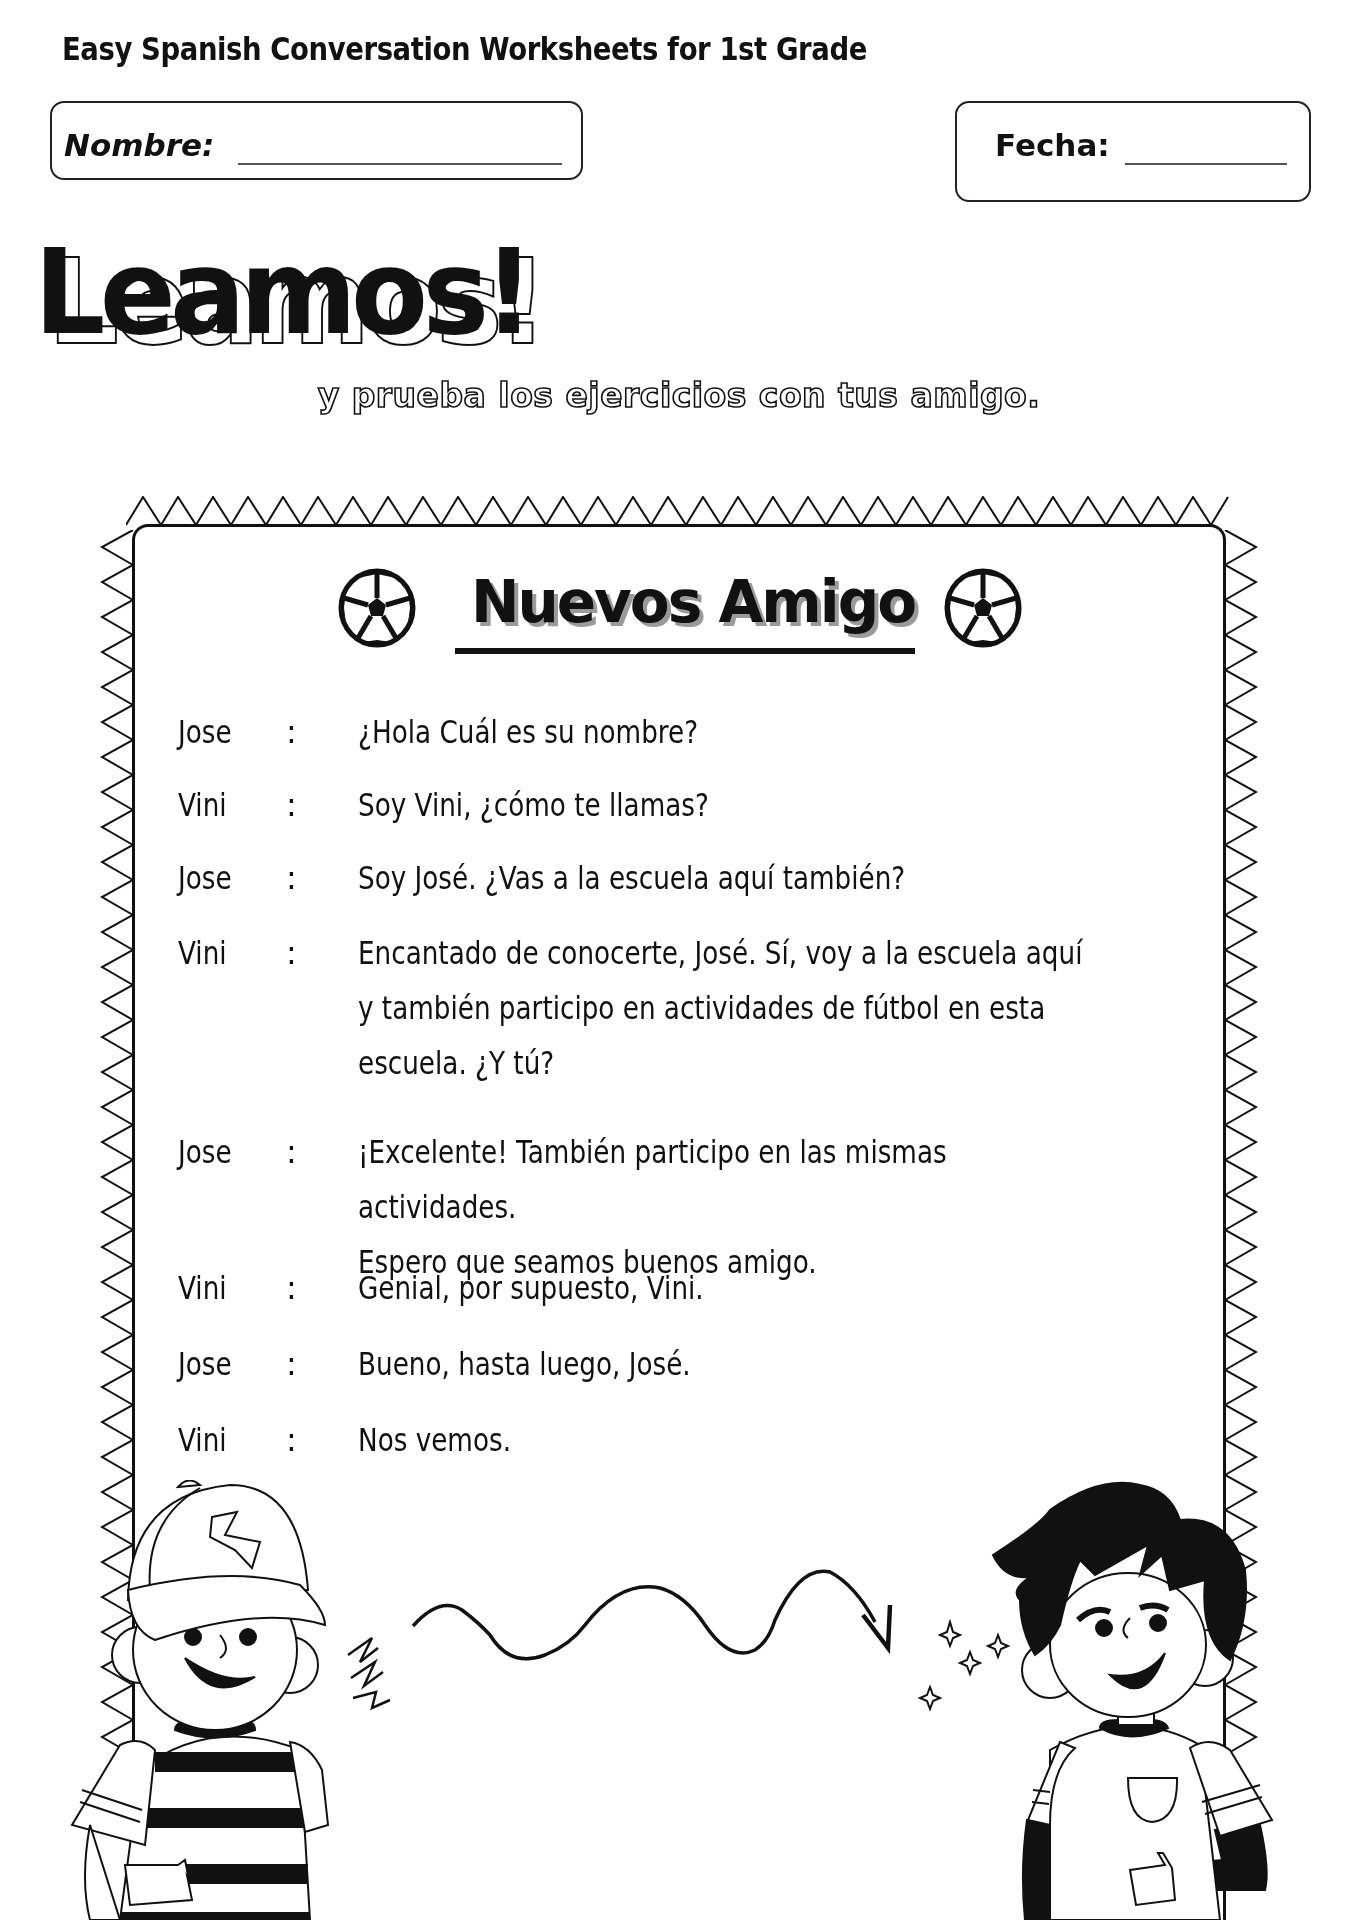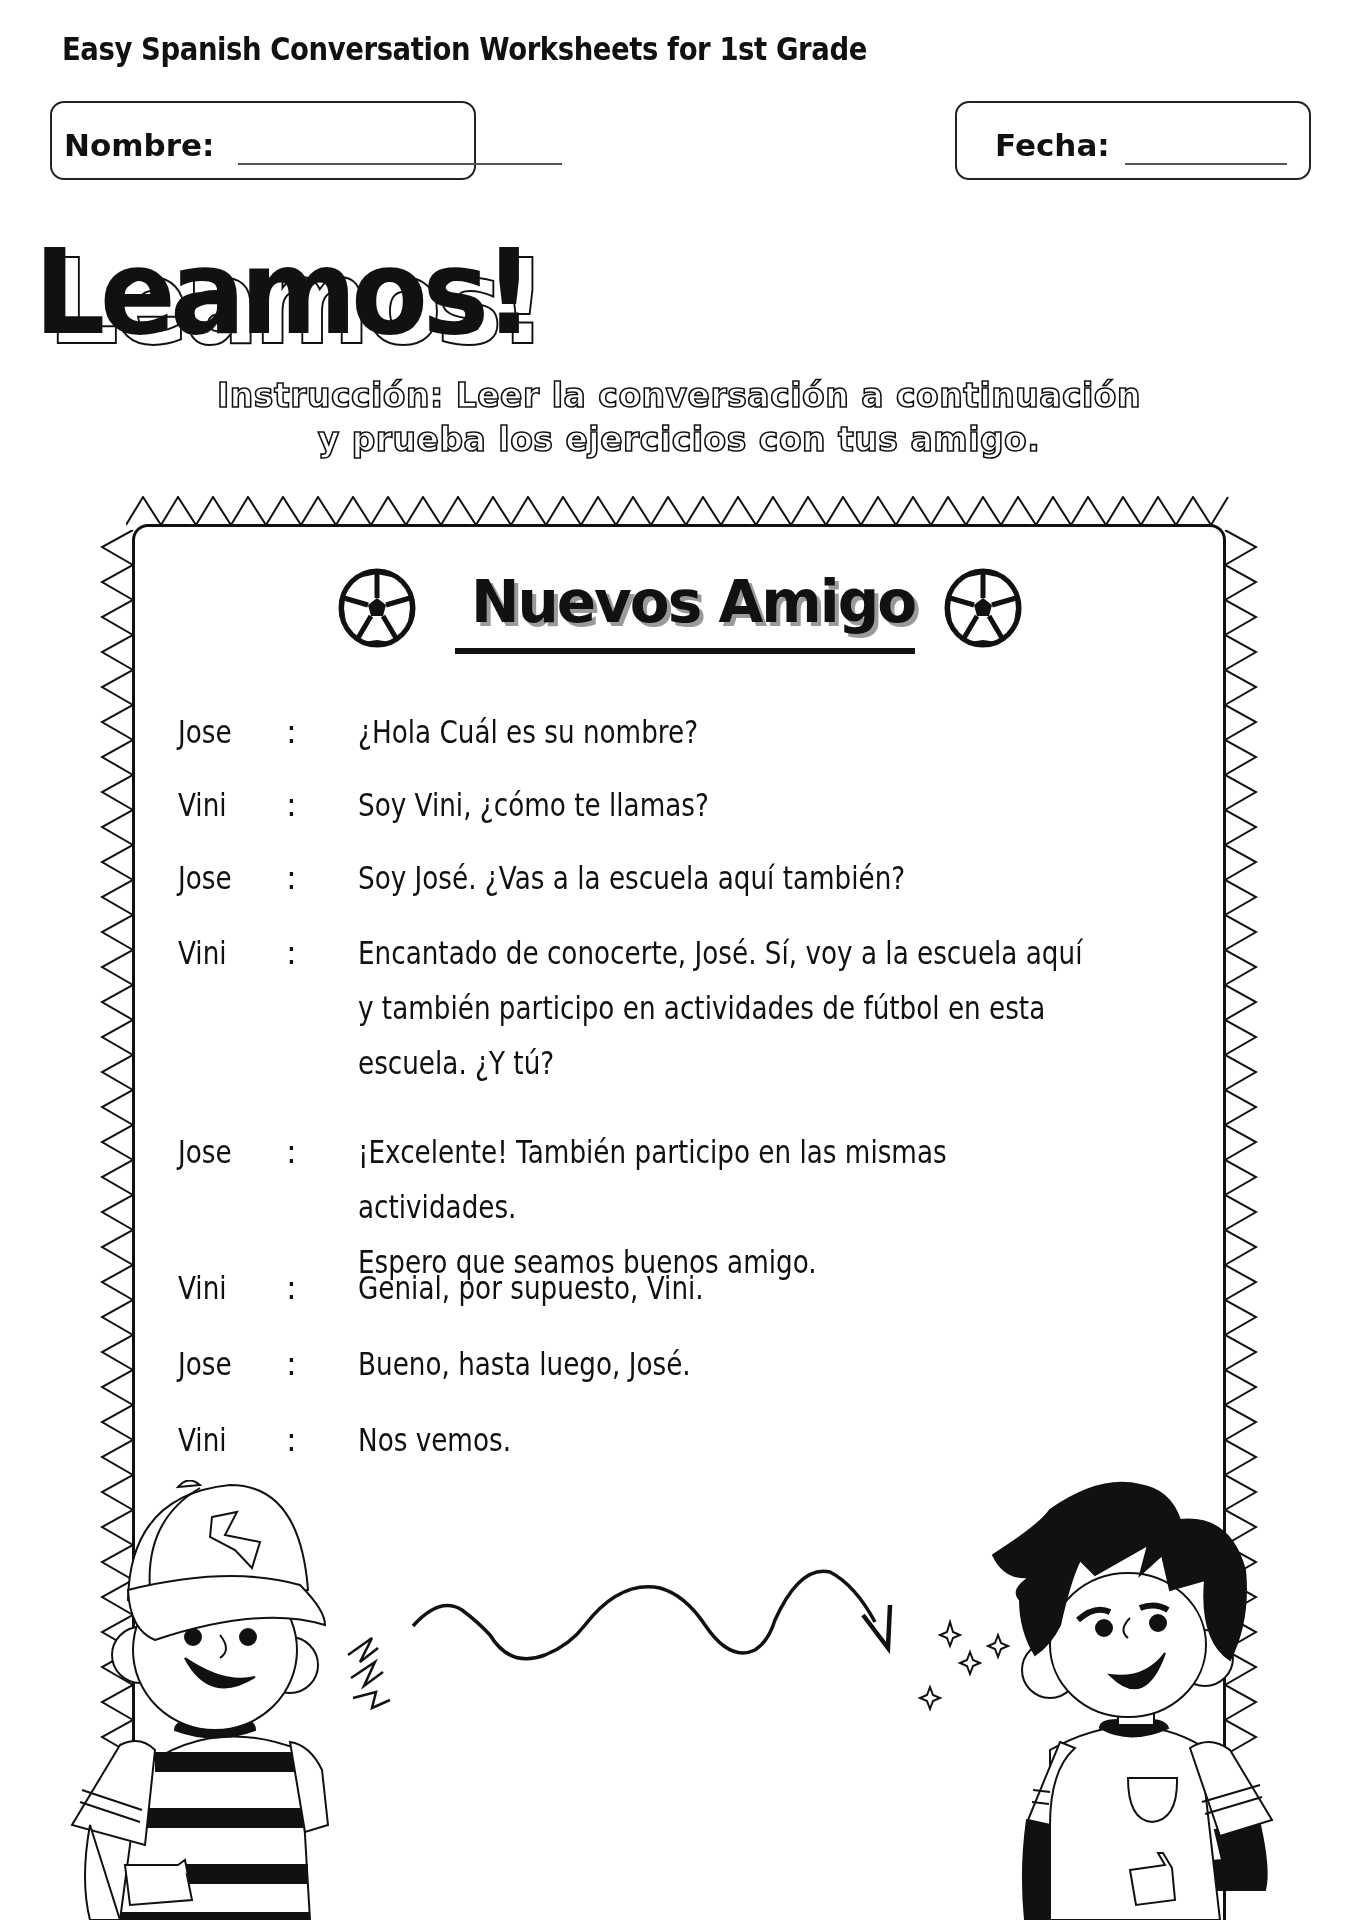--- a/index.html
+++ b/index.html
@@ -29,37 +29,36 @@
   .dlg-colon { position:absolute; left:286px; top:0; }
   .dlg-text { position:absolute; left:358px; top:0; width:900px; white-space:pre-line; transform:scaleX(0.82); transform-origin:left top; }
 
   svg { display:block; }
 </style>
 </head>
 <body>
 
 <div class="abs header-title">Easy Spanish Conversation Worksheets for 1st Grade</div>
 
-<div class="abs field-box" style="left:50px; top:101px; width:426px; height:79px;">
+<div class="abs field-box" style="left:50px; top:101px; width:533px; height:79px;font-style:italic;">
   <span class="field-label" style="left:12px; top:24px;">Nombre:</span>
   <div class="field-line" style="left:186px; top:60px; width:324px;"></div>
 </div>
 
-<div class="abs field-box" style="left:955px; top:101px; width:356px; height:79px;">
+<div class="abs field-box" style="left:955px; top:101px; width:356px; height:101px;">
   <span class="field-label" style="left:38px; top:24px;">Fecha:</span>
   <div class="field-line" style="left:168px; top:60px; width:162px;"></div>
 </div>
 
 <div class="abs leamos-wrap">
   <div class="leamos shadow">Leamos!</div>
   <div class="leamos main">Leamos!</div>
 </div>
 
 <div class="abs instr">
-  <div>Instrucción: Leer la conversación a continuación</div>
   <div>y prueba los ejercicios con tus amigo.</div>
 </div>
 
 <svg class="abs" style="left:126px; top:496px;" width="1106" height="30" viewBox="0 0 1106 30">
   <path d="M0,29 L17,1 L35,29 L52,1 L70,29 L87,1 L105,29 L122,1 L140,29 L157,1 L175,29 L192,1 L210,29 L227,1 L245,29 L262,1 L280,29 L297,1 L315,29 L332,1 L350,29 L367,1 L385,29 L402,1 L420,29 L437,1 L455,29 L472,1 L490,29 L507,1 L525,29 L542,1 L560,29 L577,1 L595,29 L612,1 L630,29 L647,1 L665,29 L682,1 L700,29 L717,1 L735,29 L752,1 L770,29 L787,1 L805,29 L822,1 L840,29 L857,1 L875,29 L892,1 L910,29 L927,1 L945,29 L962,1 L980,29 L997,1 L1015,29 L1032,1 L1050,29 L1067,1 L1085,29 L1102,1" fill="none" stroke="#111" stroke-width="2"></path>
 </svg>
 <svg class="abs" style="left:100px; top:530px;" width="34" height="1250" viewBox="0 0 34 1250">
   <path id="zzl" d="M33,0 L2,17 L33,35 L2,52 L33,70 L2,87 L33,105 L2,122 L33,140 L2,157 L33,175 L2,192 L33,210 L2,227 L33,245 L2,262 L33,280 L2,297 L33,315 L2,332 L33,350 L2,367 L33,385 L2,402 L33,420 L2,437 L33,455 L2,472 L33,490 L2,507 L33,525 L2,542 L33,560 L2,577 L33,595 L2,612 L33,630 L2,647 L33,665 L2,682 L33,700 L2,717 L33,735 L2,752 L33,770 L2,787 L33,805 L2,822 L33,840 L2,857 L33,875 L2,892 L33,910 L2,927 L33,945 L2,962 L33,980 L2,997 L33,1015 L2,1032 L33,1050 L2,1067 L33,1085 L2,1102 L33,1120 L2,1137 L33,1155 L2,1172 L33,1190 L2,1207 L33,1225" fill="none" stroke="#111" stroke-width="2"></path>
 </svg>
 <svg class="abs" style="left:1224px; top:530px;" width="34" height="1250" viewBox="0 0 34 1250">

